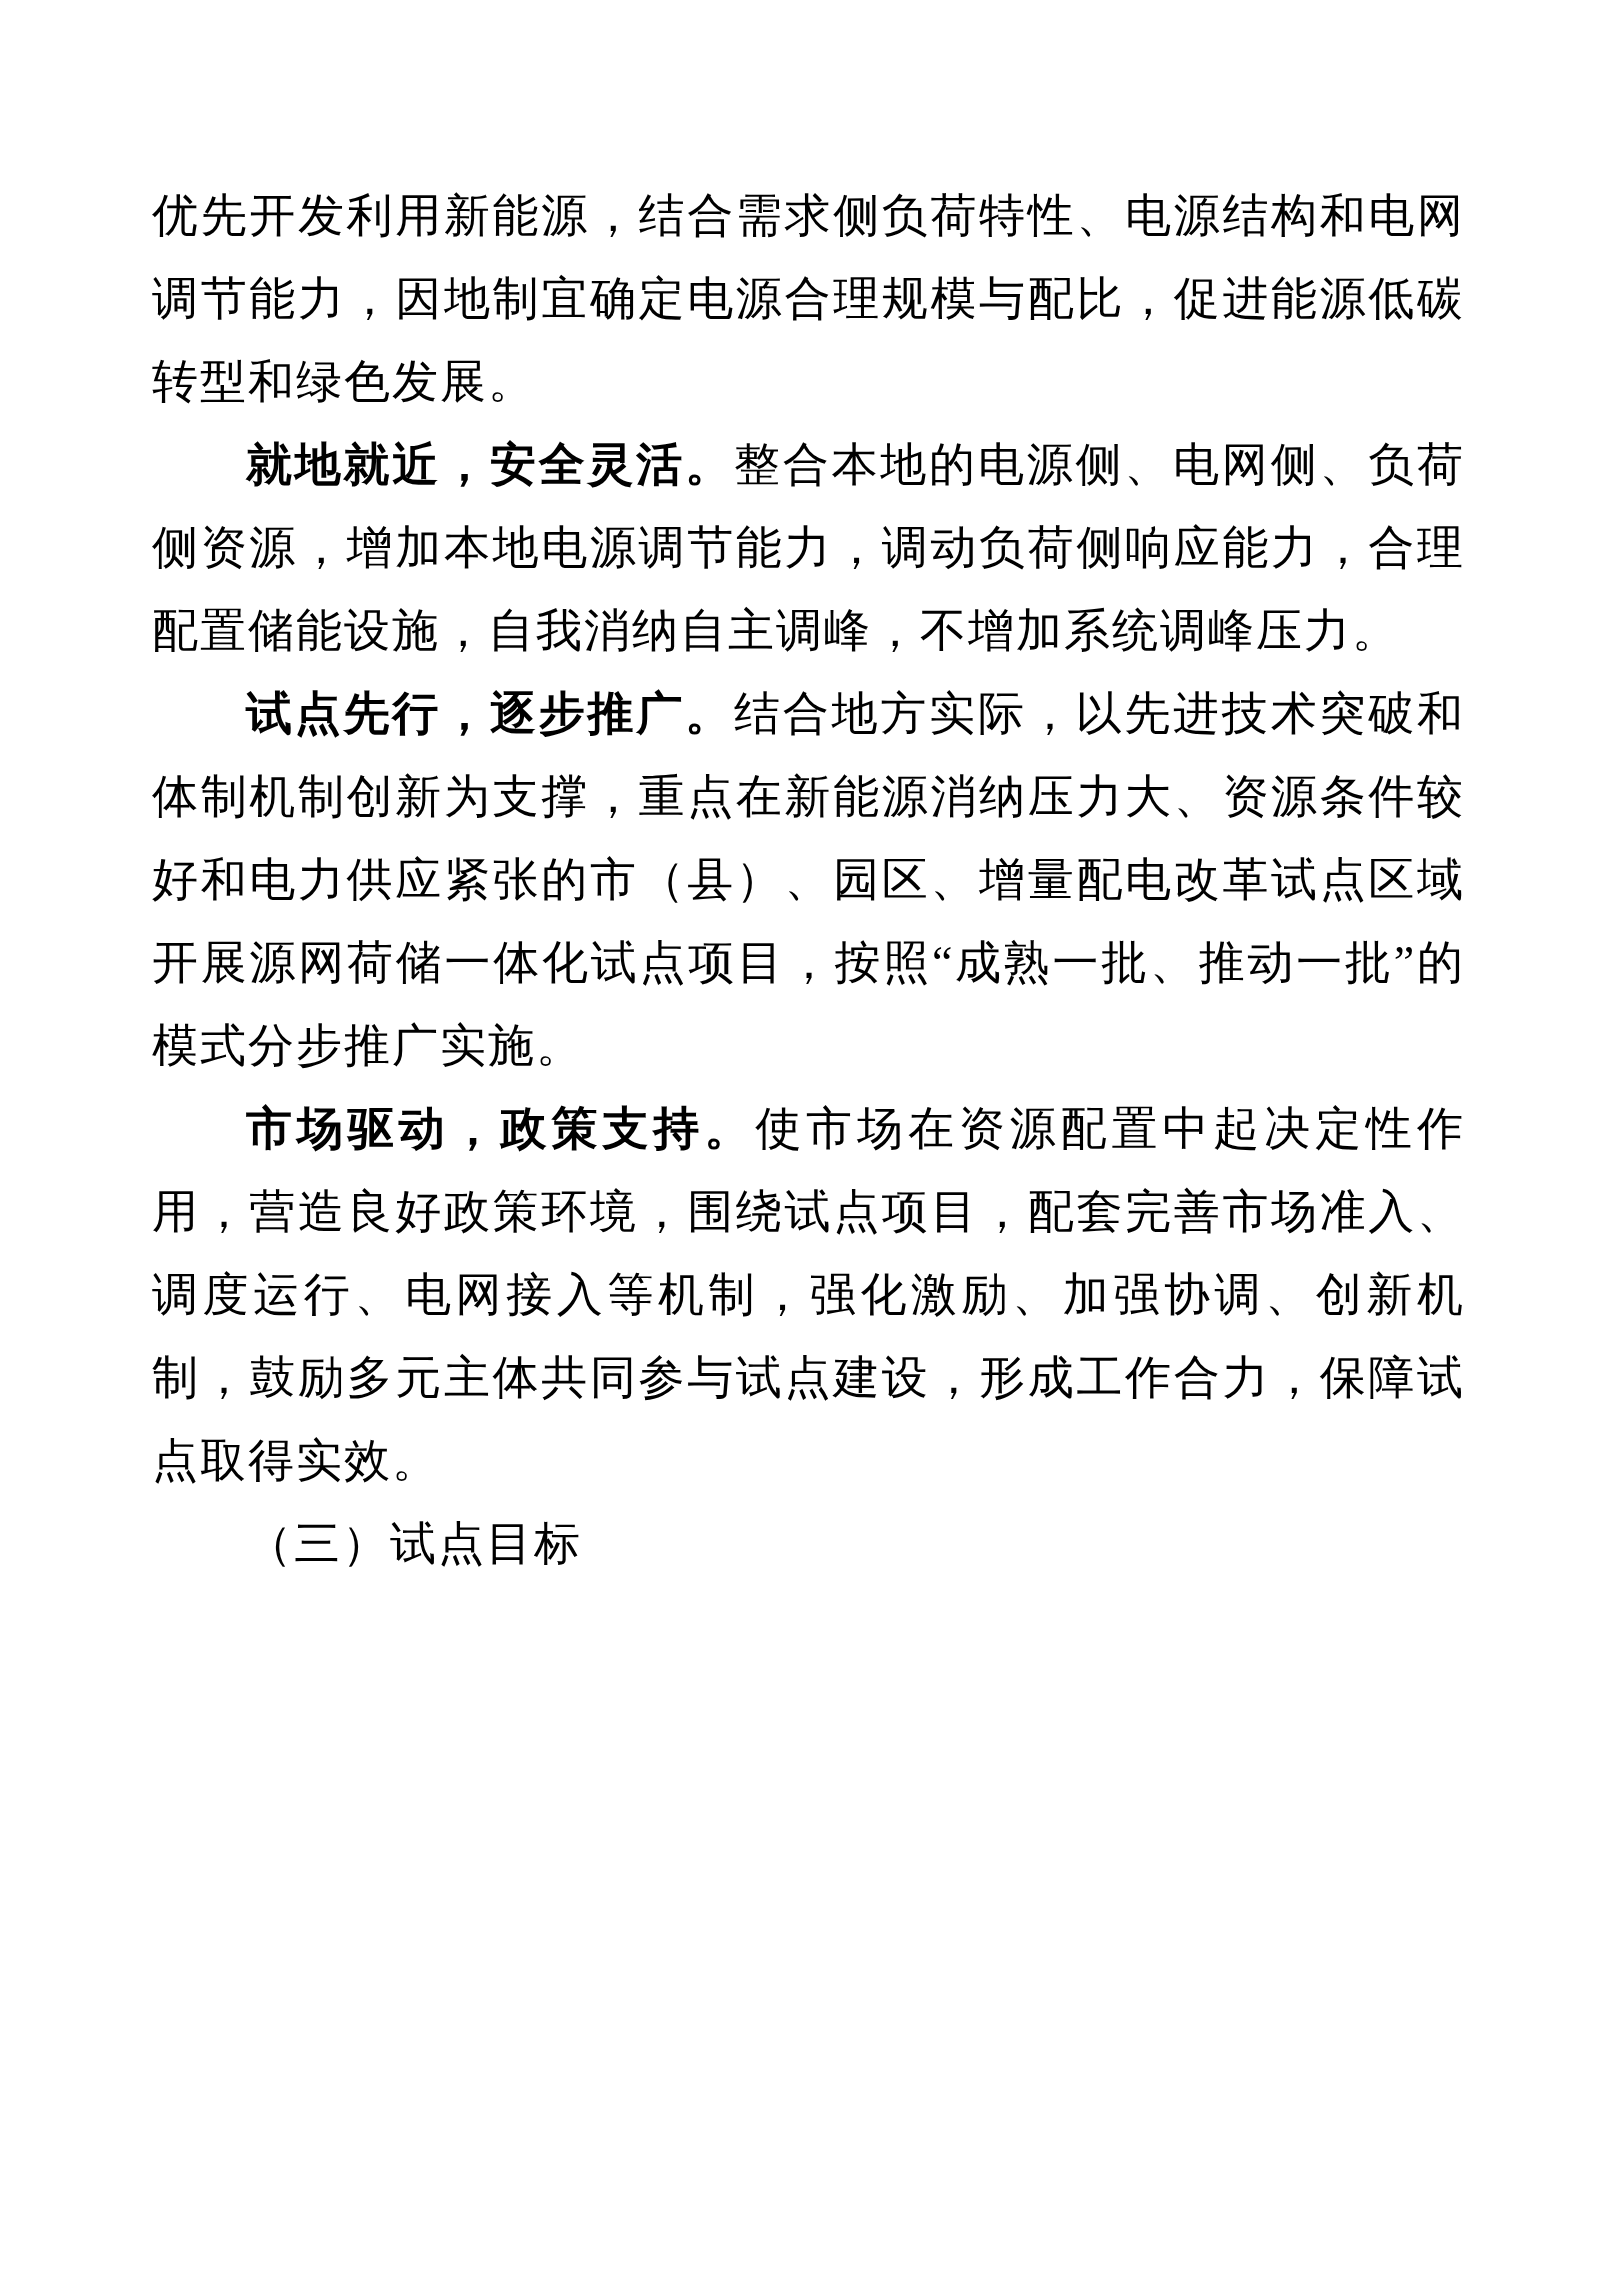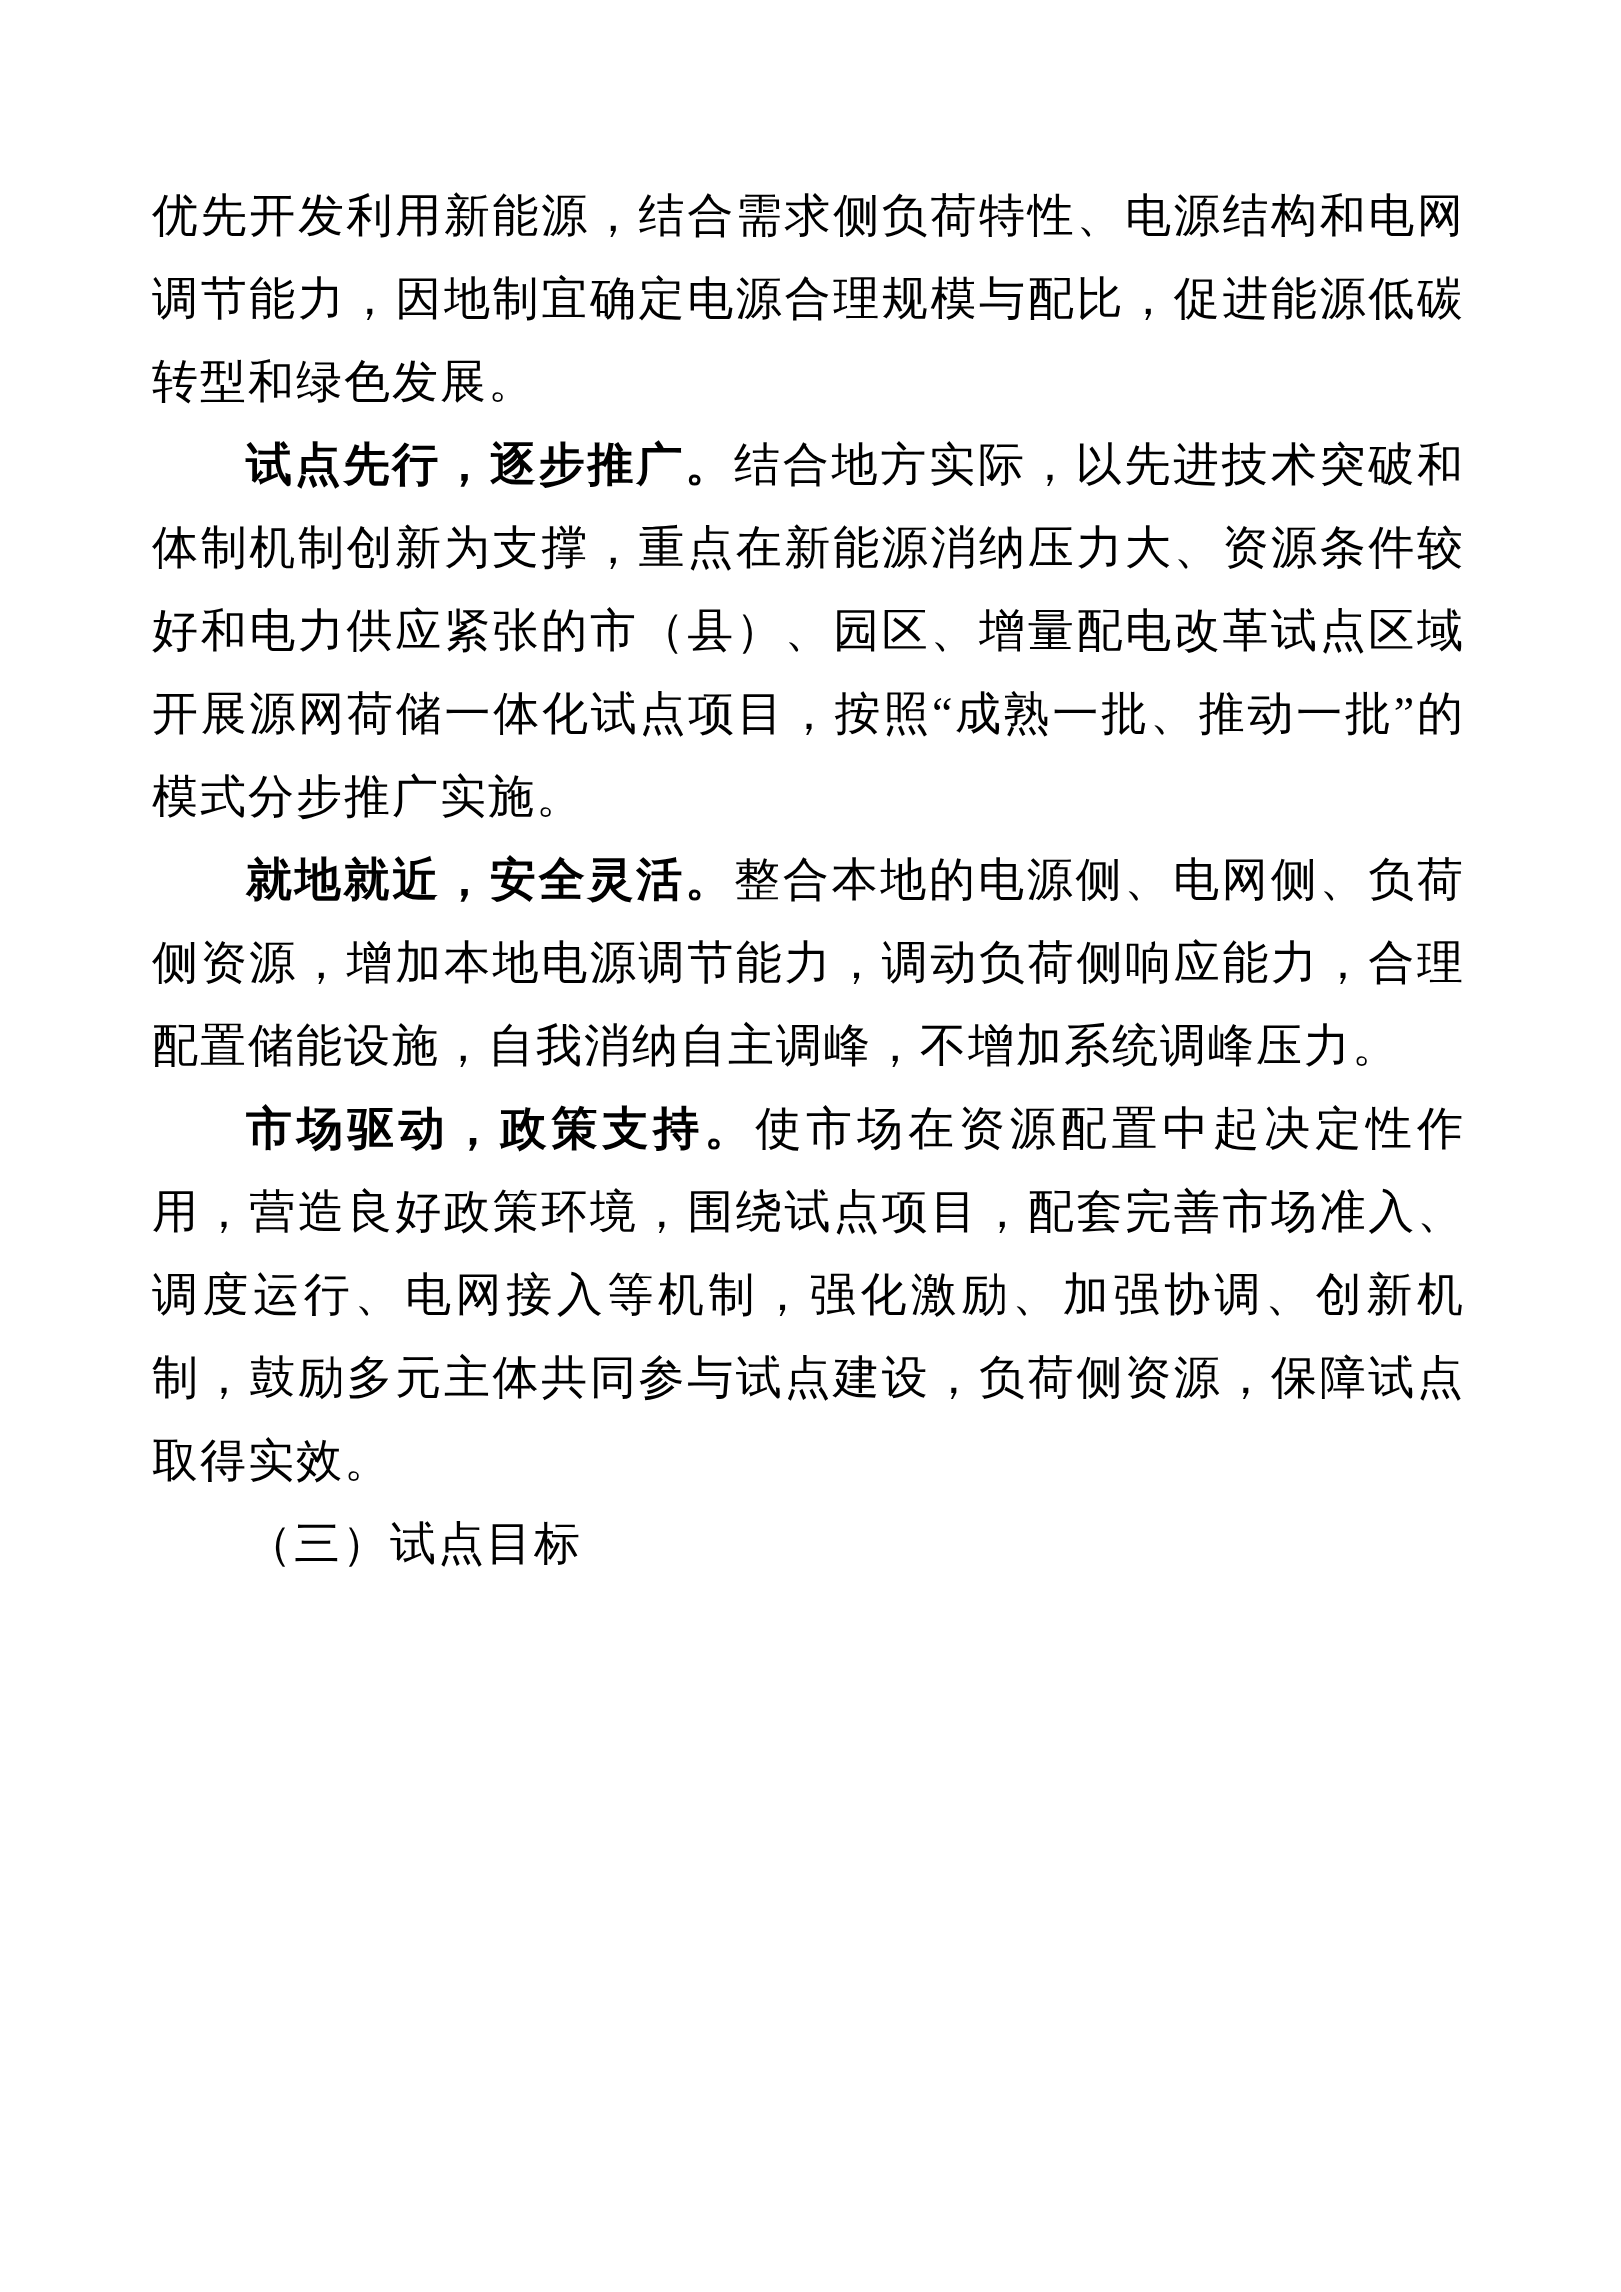--- a/index.html
+++ b/index.html
@@ -43,24 +43,24 @@
   }
 </style>
 </head>
 <body>
 
 <div class="page">
   <div class="text-block">
 
     <p class="para"><span class="body-text">优先开发利用新能源，结合需求侧负荷特性、电源结构和电网调节能力，因地制宜确定电源合理规模与配比，促进能源低碳转型和绿色发展。</span></p>
 
+    <p class="para indent"><strong class="lead">就地就近，安全灵活。</strong><span class="body-text">整合本地的电源侧、电网侧、负荷侧资源，增加本地电源调节能力，调动负荷侧响应能力，合理配置储能设施，自我消纳自主调峰，不增加系统调峰压力。</span></p>
+
     <p class="para indent"><strong class="lead">试点先行，逐步推广。</strong><span class="body-text">结合地方实际，以先进技术突破和体制机制创新为支撑，重点在新能源消纳压力大、资源条件较好和电力供应紧张的市（县）、园区、增量配电改革试点区域开展源网荷储一体化试点项目，按照“成熟一批、推动一批”的模式分步推广实施。</span></p>
 
-    <p class="para indent"><strong class="lead">就地就近，安全灵活。</strong><span class="body-text">整合本地的电源侧、电网侧、负荷侧资源，增加本地电源调节能力，调动负荷侧响应能力，合理配置储能设施，自我消纳自主调峰，不增加系统调峰压力。</span></p>
-
-    <p class="para indent"><strong class="lead">市场驱动，政策支持。</strong><span class="body-text">使市场在资源配置中起决定性作用，营造良好政策环境，围绕试点项目，配套完善市场准入、调度运行、电网接入等机制，强化激励、加强协调、创新机制，鼓励多元主体共同参与试点建设，负荷侧资源，保障试点取得实效。</span></p>
+    <p class="para indent"><strong class="lead">市场驱动，政策支持。</strong><span class="body-text">使市场在资源配置中起决定性作用，营造良好政策环境，围绕试点项目，配套完善市场准入、调度运行、电网接入等机制，强化激励、加强协调、创新机制，鼓励多元主体共同参与试点建设，形成工作合力，保障试点取得实效。</span></p>
 
     <p class="para indent"><span class="heading-text">（三）试点目标</span></p>
 
 
   </div>
 </div>
 
 
 </body></html>

